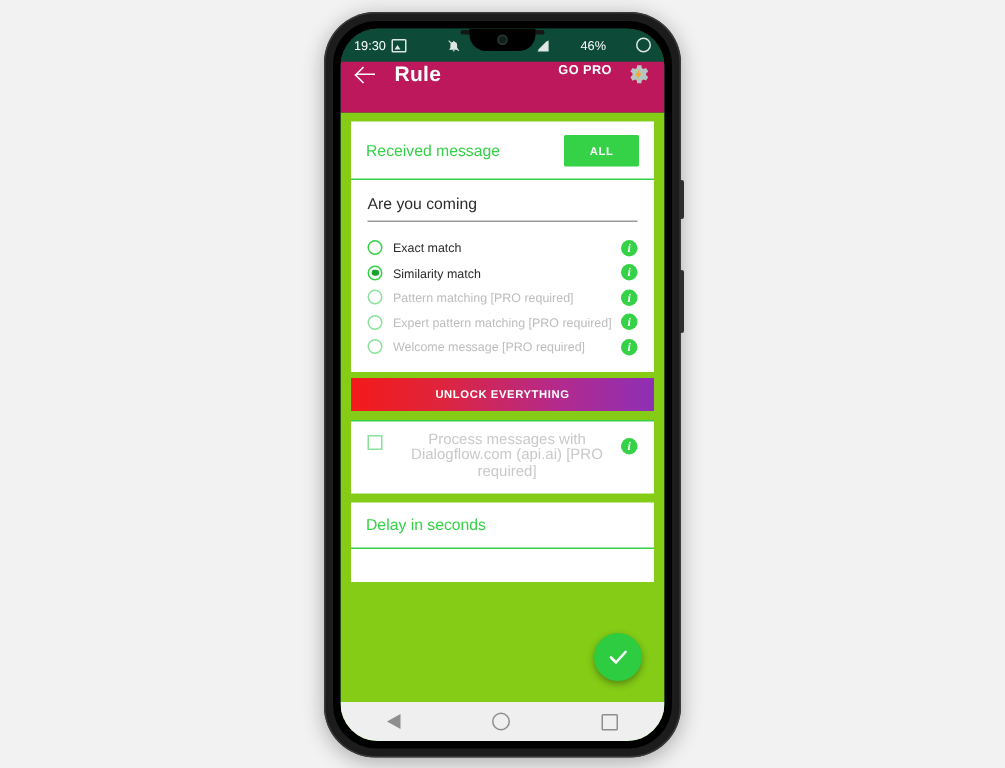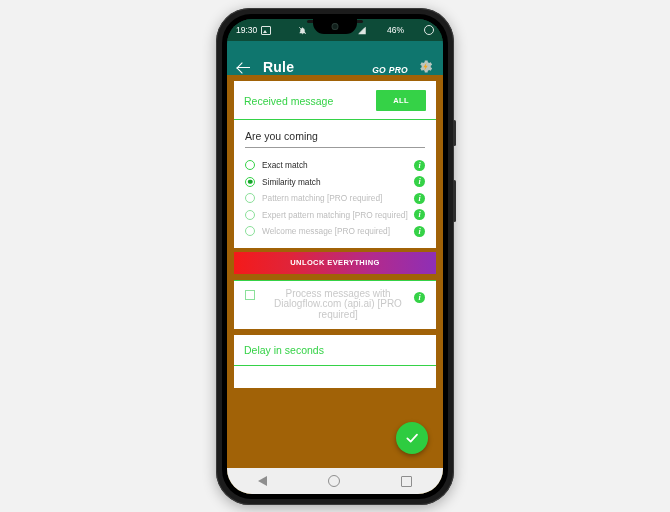--- a/index.html
+++ b/index.html
@@ -66,46 +66,46 @@
     content:"";position:absolute;left:1px;bottom:1px;
     border-left:2px solid transparent;border-right:2px solid transparent;
     border-bottom:3px solid #dfe7e3;
   }
   .batt{
     width:8px;height:8px;border:1.2px solid #dfe7e3;border-radius:50%;
   }
 
   
   .appbar{
-    position:relative;height:34px;background:#0f766e;
-    display:flex;align-items:flex-end;padding:0 9px;z-index:20;
+    position:relative;height:34px;background:#be185d;
+    display:flex;align-items:flex-start;padding:0 9px;z-index:20;
   }
   .back-arrow{
     width:16px;height:16px;position:relative;cursor:pointer;flex:0 0 auto;
   }
   .back-arrow:before{
     content:"";position:absolute;left:2px;top:7.5px;width:12px;height:1.4px;background:#fff;
   }
   .back-arrow:after{
     content:"";position:absolute;left:2px;top:4.5px;width:7px;height:7px;
     border-left:1.4px solid #fff;border-bottom:1.4px solid #fff;
     transform:rotate(45deg);
   }
   .appbar-title{
     color:#fff;font-size:14px;font-weight:bold;margin-left:11px;letter-spacing:.2px;
   }
   .gopro{
-    margin-left:auto;color:#fff;font-size:8.5px;font-weight:bold;letter-spacing:.3px;font-style:italic;
+    margin-left:auto;color:#fff;font-size:8.5px;font-weight:bold;letter-spacing:.3px;
   }
   .gear{
     margin-left:9px;width:17px;height:17px;position:relative;flex:0 0 auto;
   }
   
   .content{
-    position:relative;background:#a16207;
+    position:relative;background:#84cc16;
     height:calc(100% - 22px - 34px);overflow:hidden;
   }
   .card{
     background:#fff;margin:6px 7px 0 7px;position:relative;
   }
 
   .sec-head{
     display:flex;align-items:center;padding:9px 10px 8px 10px;
     border-bottom:1.4px solid #35d247;
   }

